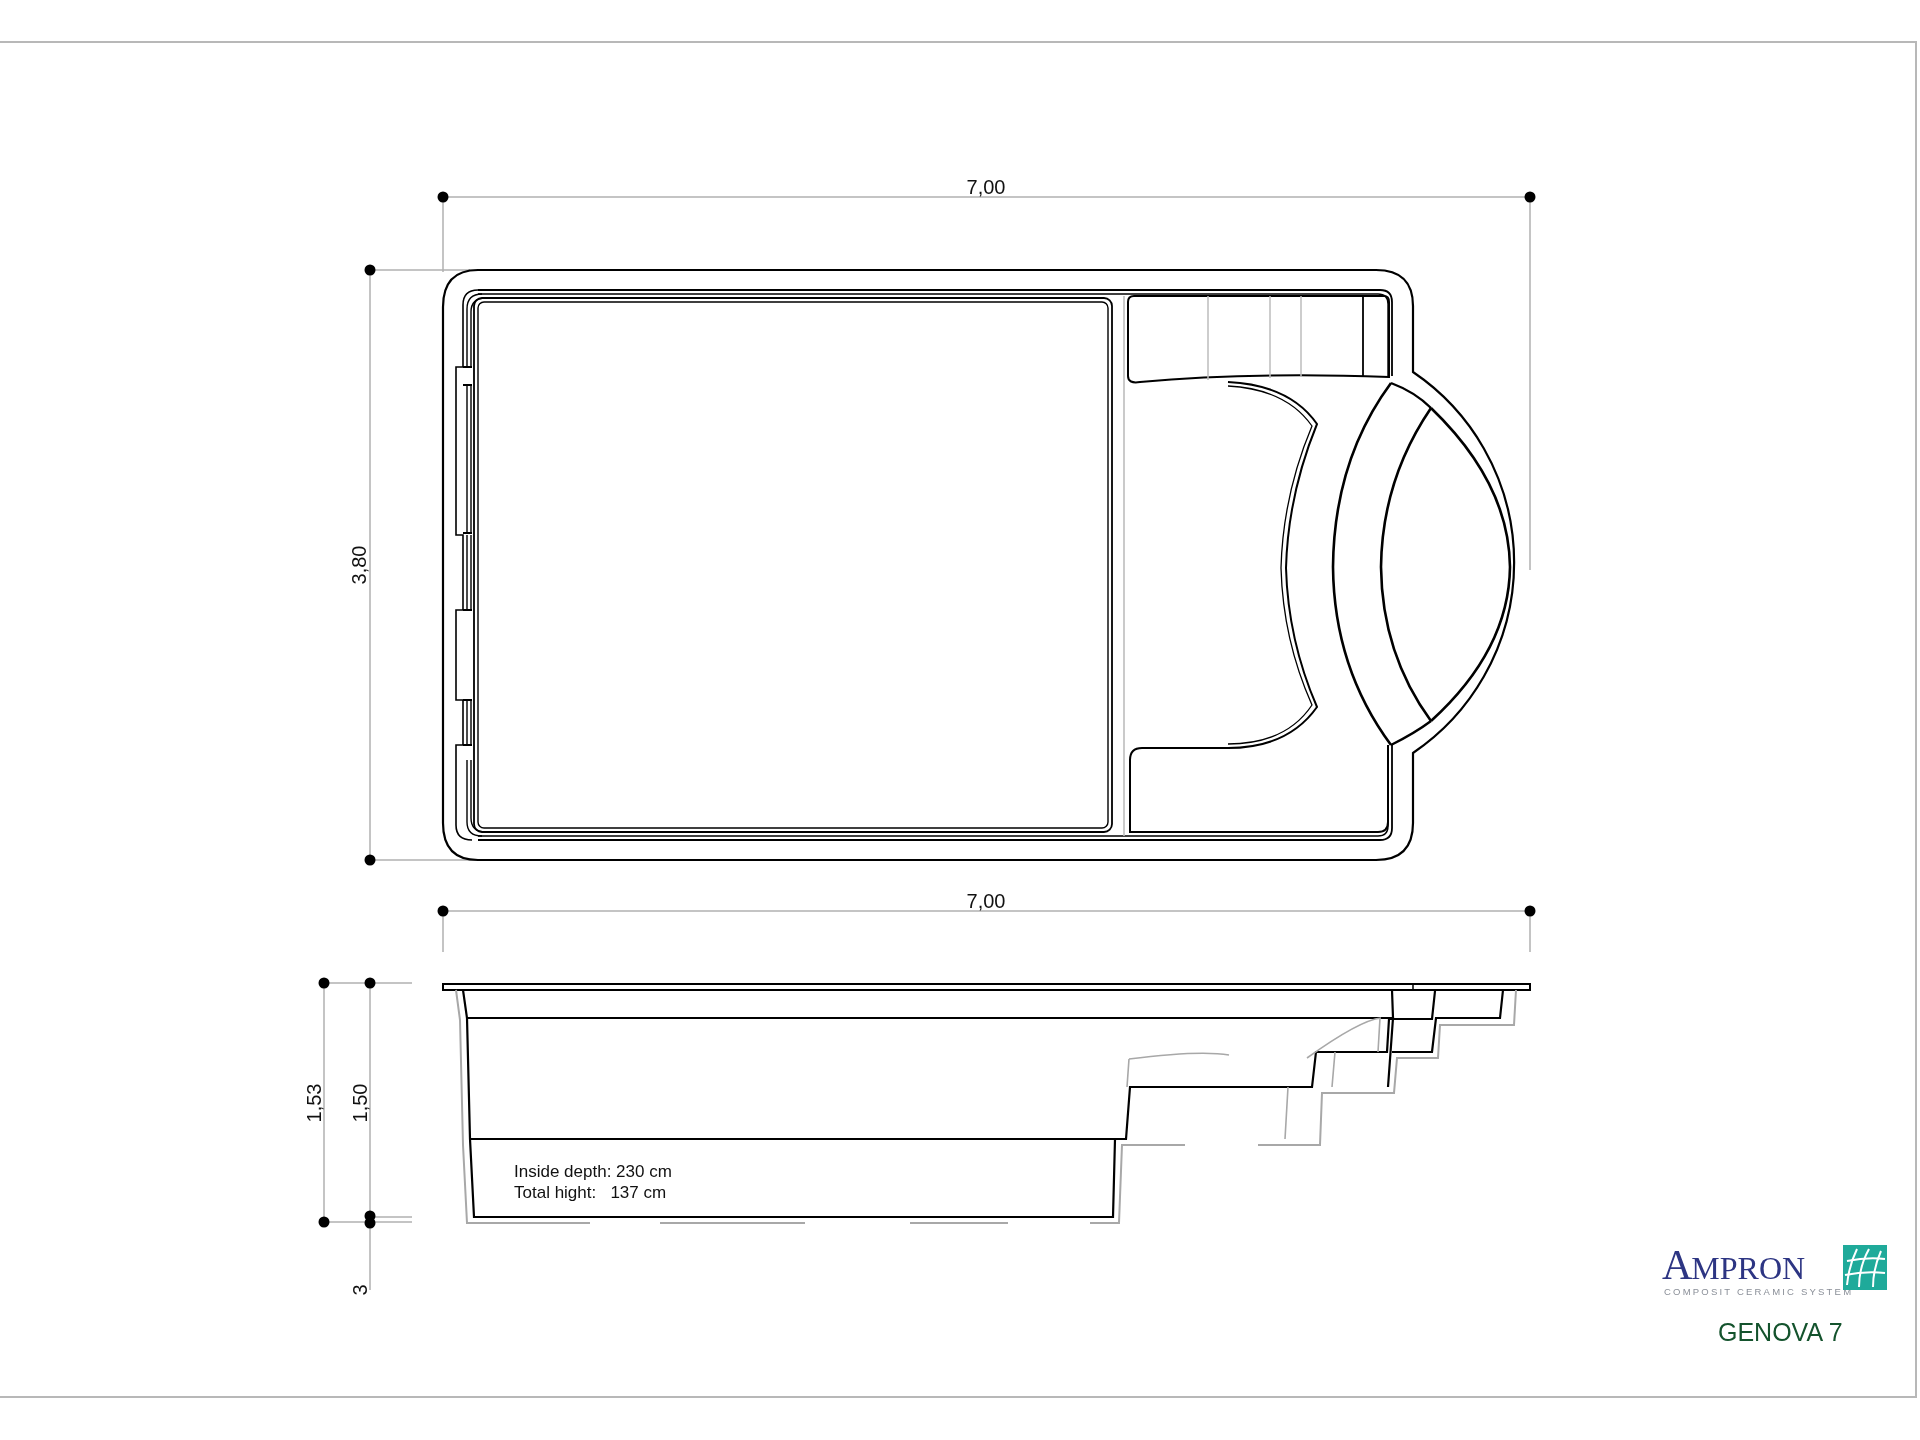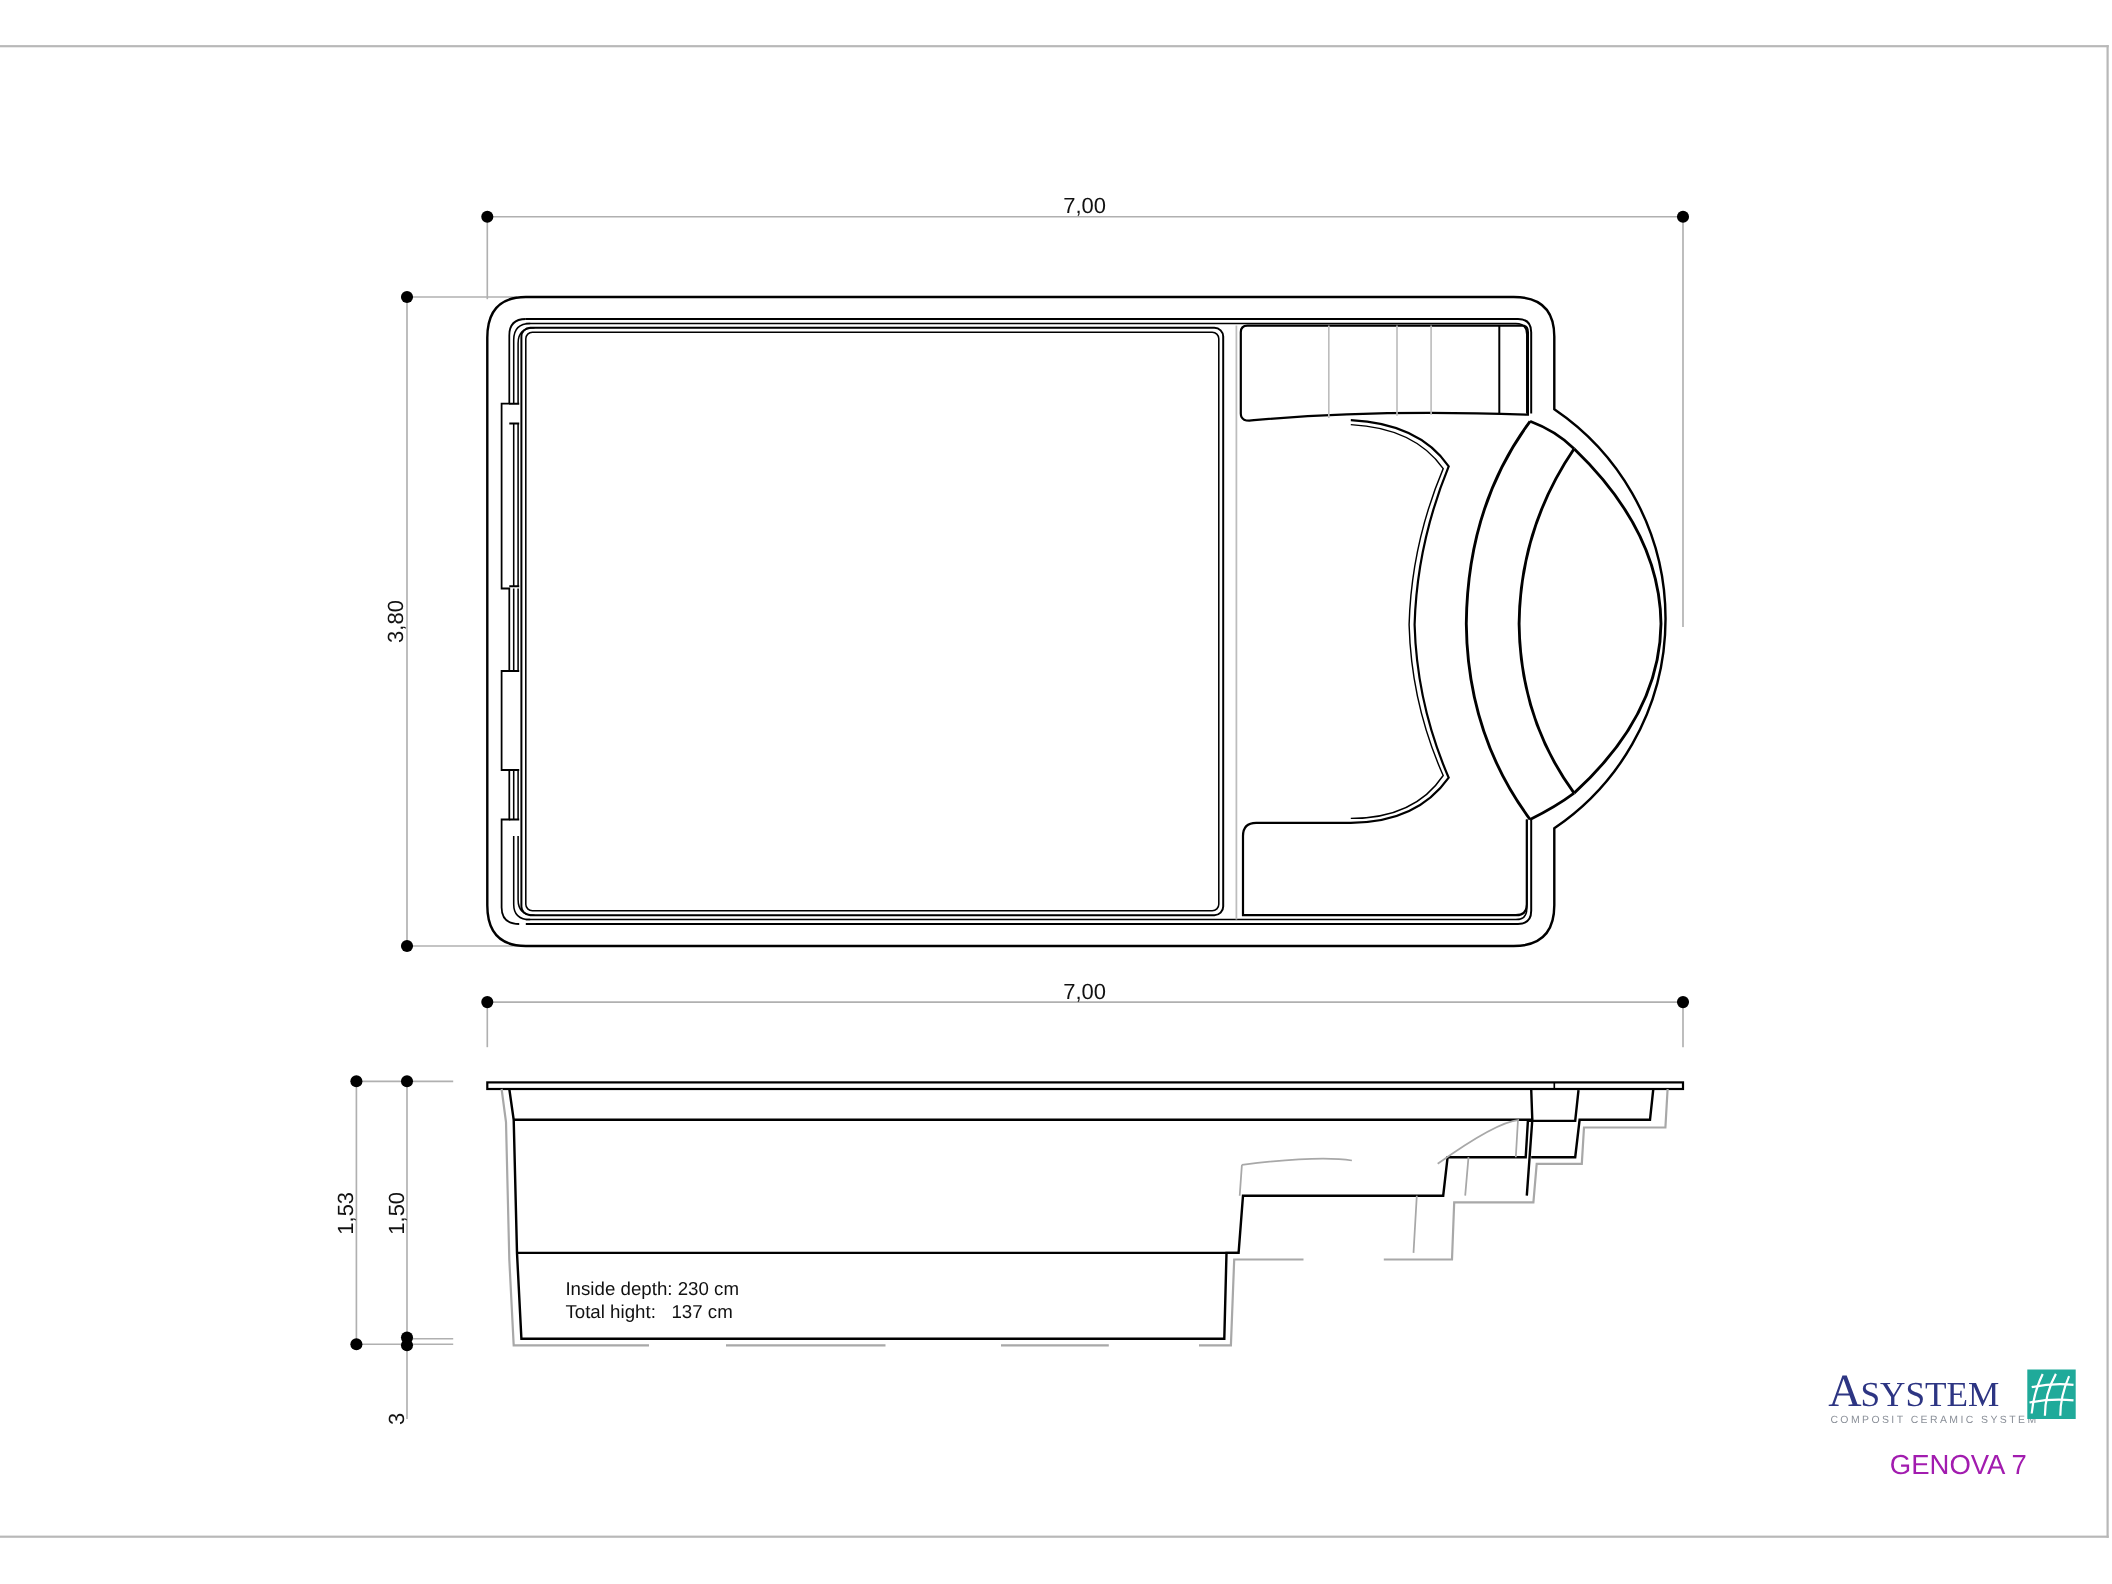--- a/index.html
+++ b/index.html
@@ -6,21 +6,21 @@
   body { width:1920px; height:1440px; position:relative; overflow:hidden; font-family:"Liberation Sans", sans-serif; }
   .frame { position:absolute; left:0; top:41px; width:1917px; height:1357px; border:2px solid #b8b8b8; box-sizing:border-box; border-left:none; }
   svg.drawing { position:absolute; left:0; top:0; }
   .dim-text { font-family:"Liberation Sans", sans-serif; font-size:20px; fill:#111; }
   .note { position:absolute; font-size:17px; color:#111; line-height:21px; white-space:pre; }
   .logo { position:absolute; left:1662px; top:1243px; width:230px; height:62px; }
   .logo-word { position:absolute; left:0; top:0; font-family:"Liberation Serif", serif; font-size:42px; color:#2d3583; letter-spacing:-1px; line-height:44px; }
   .logo-word .small { font-size:32px; letter-spacing:0; }
   .logo-sub { position:absolute; left:2px; top:43px; font-size:9.5px; color:#8a8f98; letter-spacing:2.2px; white-space:nowrap;text-align:right; }
   .logo-mark { position:absolute; left:181px; top:2px; width:44px; height:45px; background:#1faa9a; }
-  .model { position:absolute; left:1718px; top:1318px; font-size:25px; color:#a21caf; }
+  .model { position:absolute; left:1718px; top:1318px; font-size:25px; color:#14532d; }
 </style>
 </head>
 <body>
 
 <div class="frame"></div>
 
 <svg class="drawing" width="1920" height="1440" viewBox="0 0 1920 1440" xmlns="http://www.w3.org/2000/svg">
 
   <g stroke="#b0b0b0" stroke-width="1.5" fill="none">
     <line x1="443" y1="197" x2="1530" y2="197"></line>
@@ -113,21 +113,21 @@
     <path stroke="#a8a8a8" stroke-width="2" d="M456 990 L460 1020 L463 1145 L467 1223 H1119 L1122 1145 H1320 L1322 1093 H1394 L1397 1058 H1438 L1440 1025 H1514 L1516 990"></path>
     <path stroke="#a8a8a8" stroke-width="1.6" d="M1129 1059 Q1200 1050 1229 1055 M1129 1059 L1127 1087 M1307 1058 Q1360 1020 1381 1018 M1380 1018 L1378 1052 M1335 1052 L1332 1087 M1288 1087 L1285 1139"></path>
     <path stroke="#ffffff" stroke-width="4" d="M590 1223 H660 M805 1223 H910 M1008 1223 H1090 M1185 1145 H1258"></path>
   </g>
 </svg>
 
 <div class="note" style="left:514px;top:1161px;">Inside depth: 230 cm</div>
 <div class="note" style="left:514px;top:1182px;">Total hight:   137 cm</div>
 
 <div class="logo">
-  <div class="logo-word"><span>A</span><span class="small">SYSTEM</span></div>
+  <div class="logo-word"><span>A</span><span class="small">MPRON</span></div>
   <div class="logo-sub">COMPOSIT CERAMIC SYSTEM</div>
   <div class="logo-mark">
     <svg width="44" height="45" viewBox="0 0 44 45">
       <g stroke="#ffffff" stroke-width="2" fill="none">
         <path d="M4 40 Q6 20 14 4"></path>
         <path d="M16 42 Q16 22 26 4"></path>
         <path d="M30 42 Q30 24 38 6"></path>
         <path d="M2 30 Q22 26 42 28"></path>
         <path d="M4 16 Q24 12 42 14"></path>
       </g>

